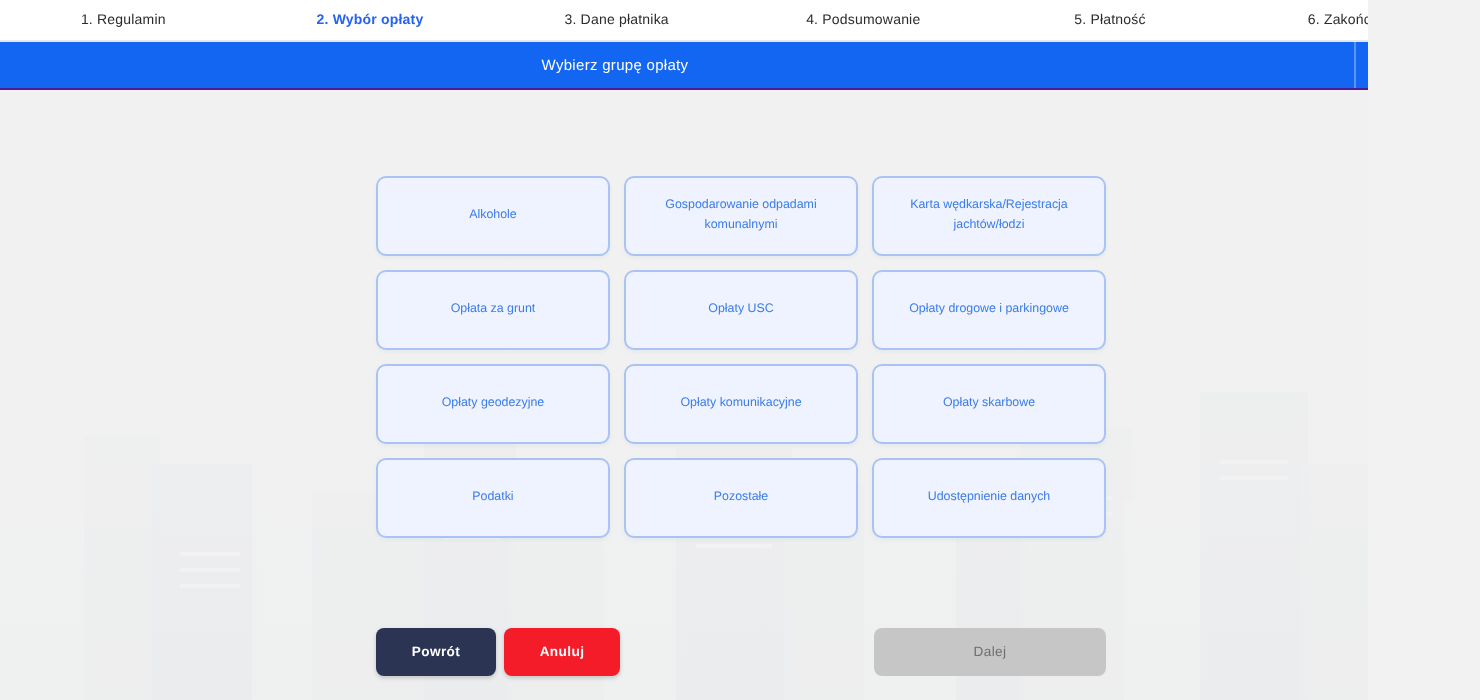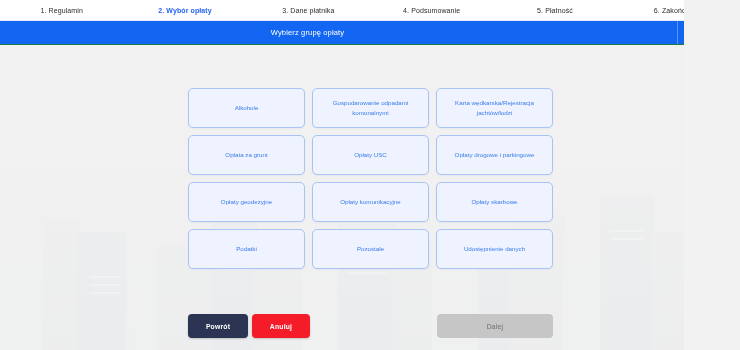--- a/index.html
+++ b/index.html
@@ -15,21 +15,21 @@
     background: #f2f2f2;
     position: relative;
   }
 
   
   #page {
     position: absolute;
     inset: 0;
     width: 684px;
     height: 350px;
-    background: #15803d;
+    background: #4c1d95;
     overflow: hidden;
   }
 
   .city-bg {
     position: absolute;
     left: 0;
     top: 45px;
     width: 740px;
     height: 305px;
     overflow: hidden;

